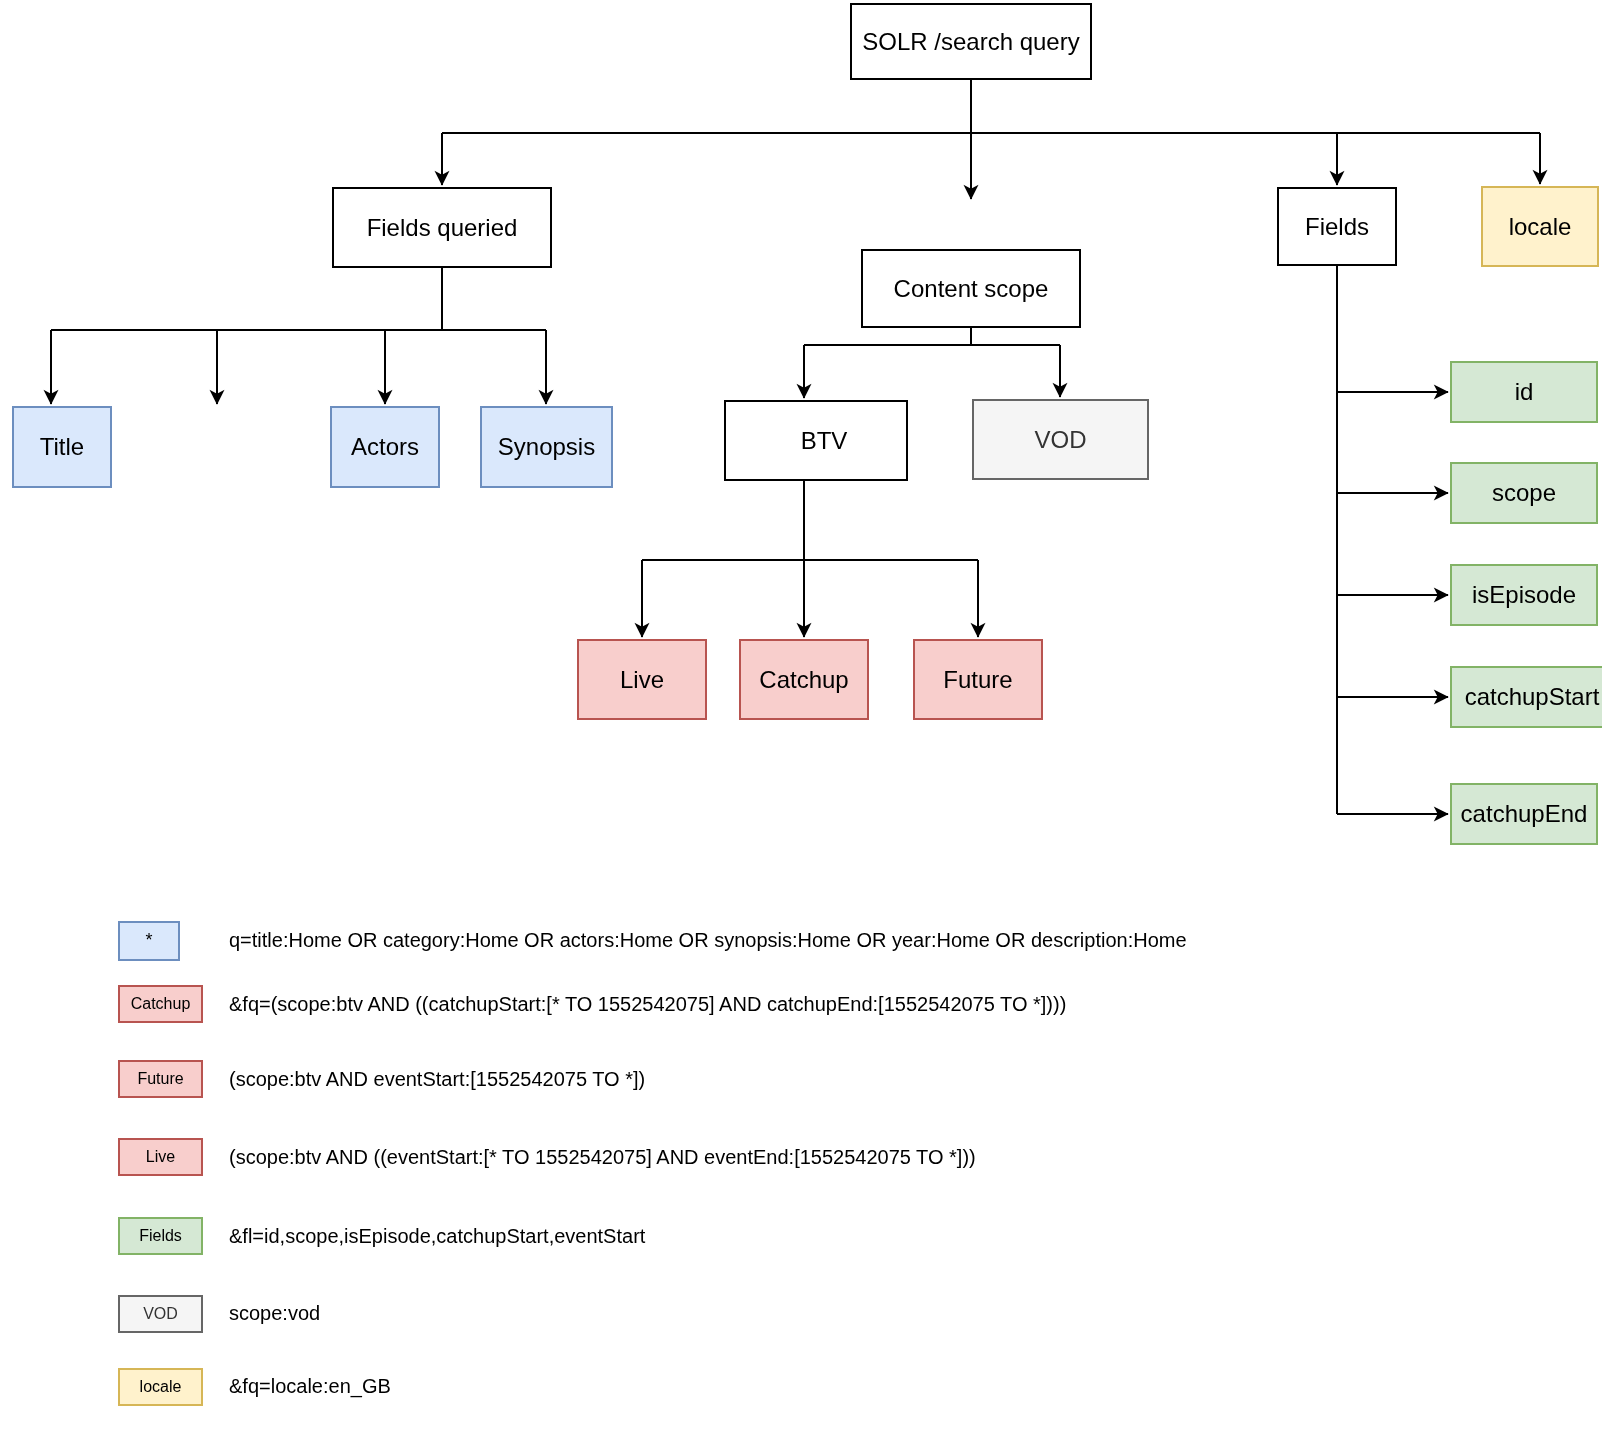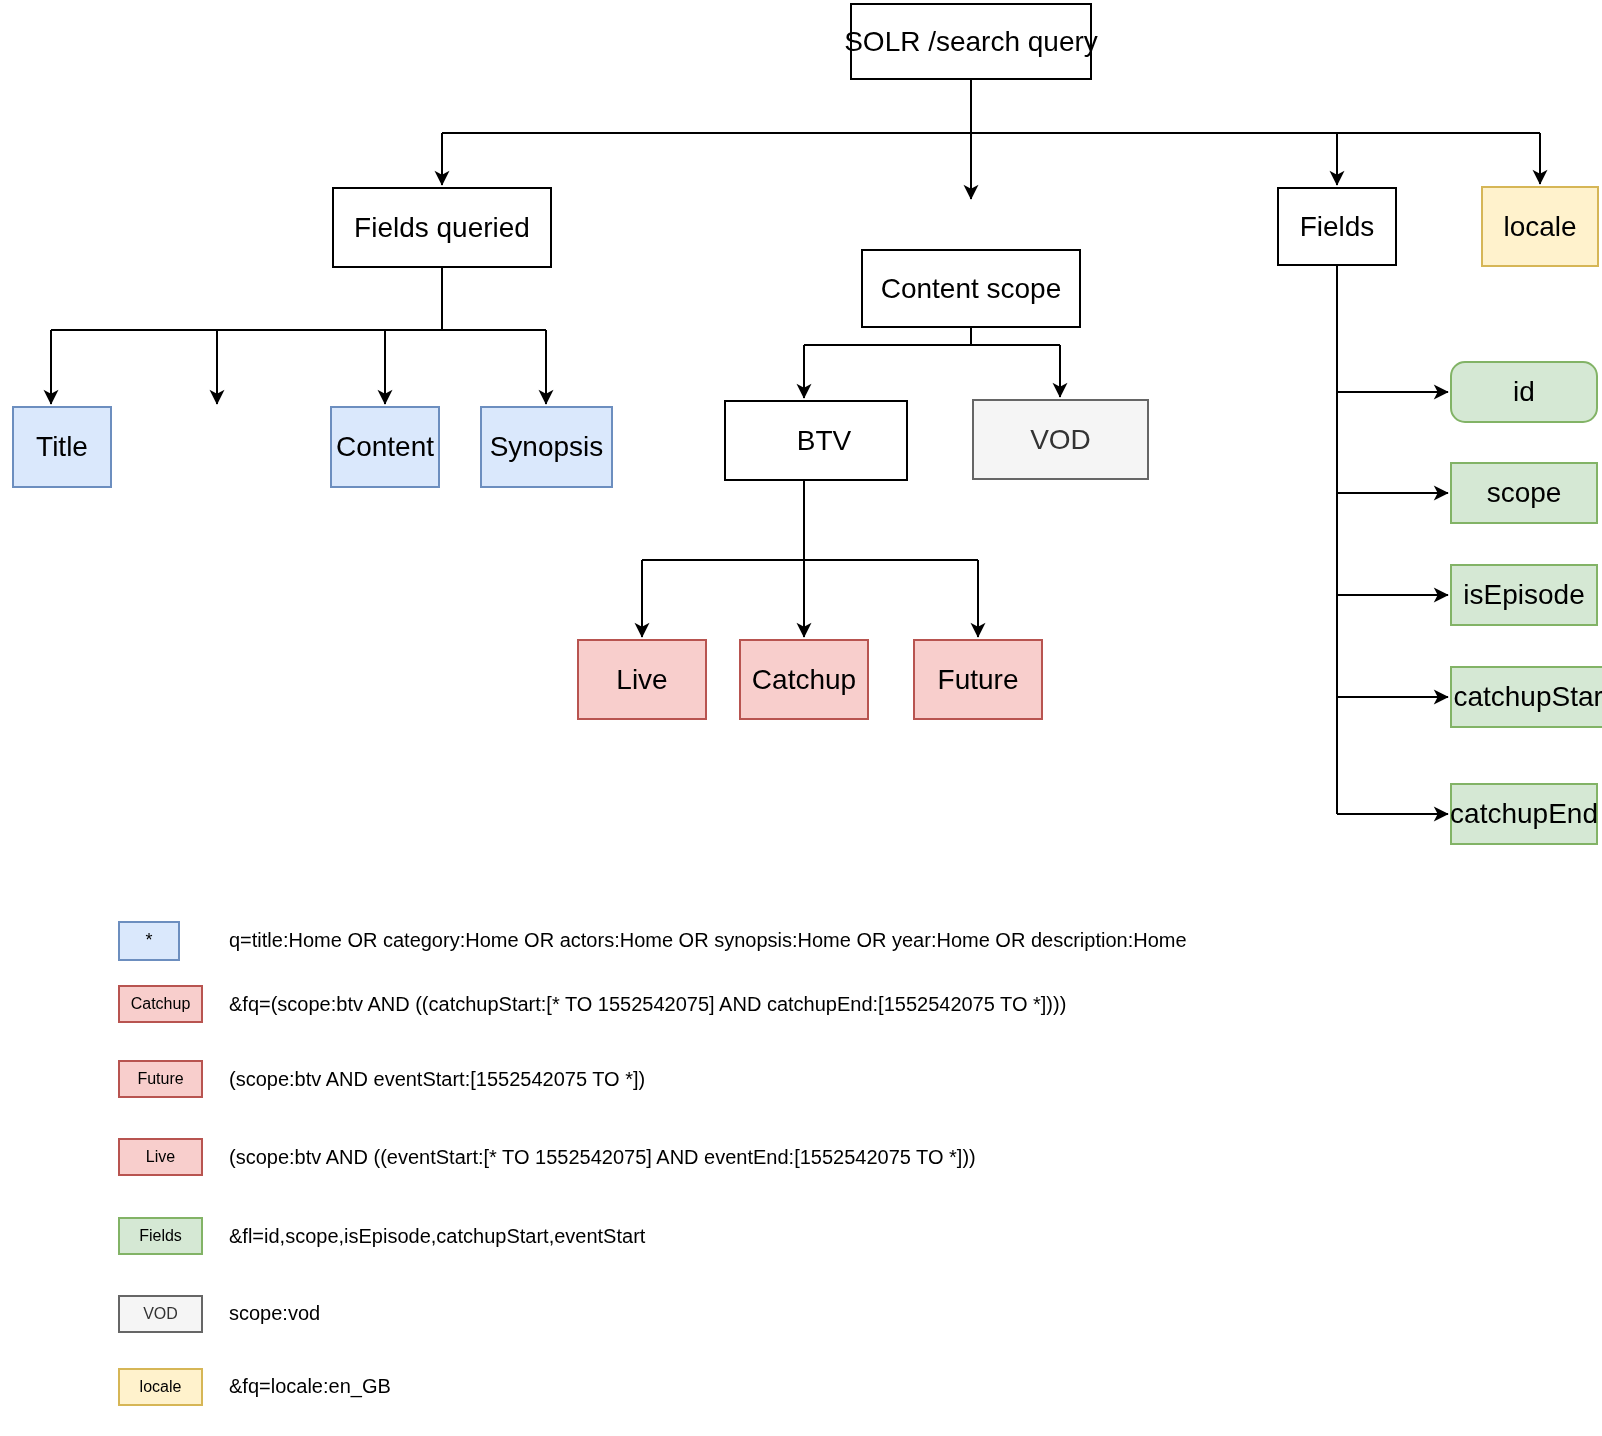--- a/index.html
+++ b/index.html
@@ -1,21 +1,21 @@
 <!DOCTYPE html>
 <html><head>
 <meta charset="utf-8">
 <style>
   html,body{margin:0;padding:0;background:#ffffff;}
   body{font-family:"Liberation Sans", sans-serif;}
   #canvas{position:relative;width:1602px;height:1436px;background:#ffffff;overflow:hidden;}
   #wires{position:absolute;left:0;top:0;pointer-events:none;}
   .node{
     position:absolute;display:flex;align-items:center;justify-content:center;
-    font-size:28px;color:#000;background:#fff;border:2px solid #000;
+    font-size:24px;color:#000;background:#fff;border:2px solid #000;
     box-sizing:border-box;text-align:right;white-space:nowrap;
   }
   .node.blue  {background:#dae8fc;border-color:#6c8ebf;}
   .node.pink  {background:#f8cecc;border-color:#b85450;}
   .node.green {background:#d5e8d4;border-color:#82b366;}
   .node.yellow{background:#fff2cc;border-color:#d6b656;}
   .node.gray  {background:#f5f5f5;border-color:#666666;color:#333333;}
 
   #n-solr        {left:850px;top:3px;   width:242px;height:77px;}
   #n-fq          {left:332px;top:187px; width:220px;height:81px;}
@@ -24,21 +24,21 @@
   #n-locale      {left:1481px;top:186px;width:118px;height:81px;}
   #n-title       {left:12px;  top:406px; width:100px;height:82px;}
   #n-cateogry    {left:152px;top:406px; width:130px;height:82px;}
   #n-actors      {left:330px;top:406px; width:110px;height:82px;}
   #n-synopsis    {left:480px;top:406px; width:133px;height:82px;}
   #n-btv         {left:724px;top:400px; width:184px;height:81px;padding-left:16px;}
   #n-vod         {left:972px;top:399px; width:177px;height:81px;}
   #n-live        {left:577px;top:639px; width:130px;height:81px;}
   #n-catchup     {left:739px;top:639px; width:130px;height:81px;}
   #n-future      {left:913px;top:639px; width:130px;height:81px;}
-  #n-id          {left:1450px;top:361px;width:148px;height:62px;border-radius:15px;}
+  #n-id          {left:1450px;top:361px;width:148px;height:62px;}
   #n-scope       {left:1450px;top:462px;width:148px;height:62px;}
   #n-isepisode   {left:1450px;top:564px;width:148px;height:62px;}
   #n-catchupstart{left:1450px;top:666px;width:164px;height:62px;}
   #n-catchupend  {left:1450px;top:783px;width:148px;height:62px;}
 
   .lrow{position:absolute;left:0;width:1602px;display:flex;align-items:center;}
   .lbox{
     position:absolute;left:118px;display:flex;align-items:center;justify-content:center;
     width:85px;height:38px;font-size:16px;color:#000;border:2px solid #000;box-sizing:border-box;
   }
@@ -101,21 +101,21 @@
     </g>
   </svg>
 
   <div class="node" id="n-solr">SOLR /search query</div>
   <div class="node" id="n-fq">Fields queried</div>
   <div class="node" id="n-cs">Content scope</div>
   <div class="node" id="n-fields">Fields</div>
   <div class="node yellow" id="n-locale">locale</div>
 
   <div class="node blue" id="n-title">Title</div>
-  <div class="node blue" id="n-actors">Content</div>
+  <div class="node blue" id="n-actors">Actors</div>
   <div class="node blue" id="n-synopsis">Synopsis</div>
 
   <div class="node" id="n-btv">BTV</div>
   <div class="node gray" id="n-vod">VOD</div>
 
   <div class="node pink" id="n-live">Live</div>
   <div class="node pink" id="n-catchup">Catchup</div>
   <div class="node pink" id="n-future">Future</div>
 
   <div class="node green" id="n-id">id</div>

